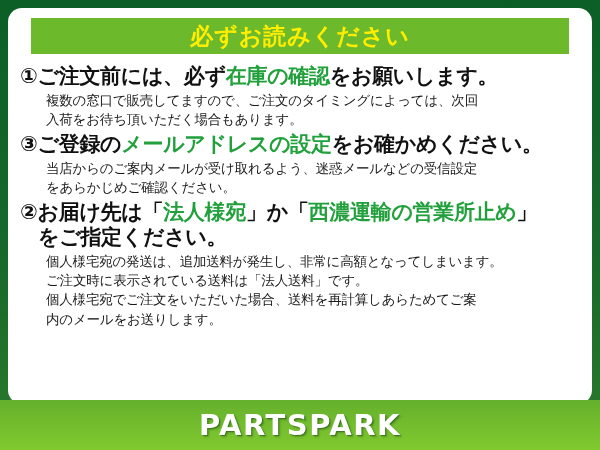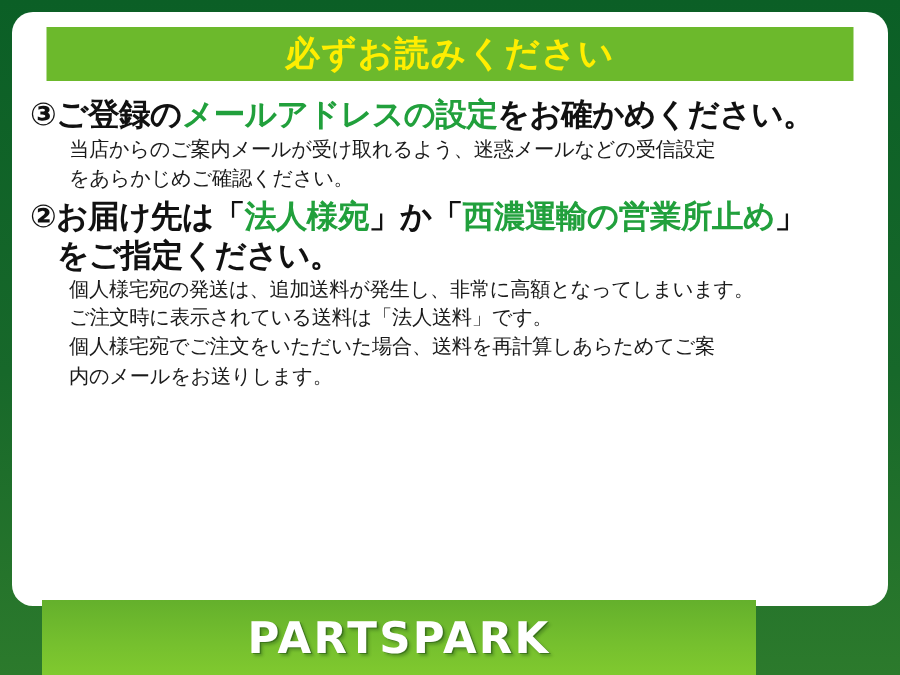--- a/index.html
+++ b/index.html
@@ -90,26 +90,25 @@
     letter-spacing:-0.2px;
     margin-top:1px;
     white-space:nowrap;
   }
   .subtext .l { display:block; }
 
   
   .footer {
     position:absolute;
     left:0; bottom:0;
-    width:476px; height:50px;
+    width:600px; height:50px;
     background:linear-gradient(180deg,#64b02c 0%,#76c02e 60%,#80c92f 100%);
     display:flex;
     align-items:center;
     justify-content:center;
-    margin-left:28px;
   }
   .brand {
     color:#ffffff;
     font-size:29px;
     font-weight:bold;
     letter-spacing:1.5px;
     text-shadow:1px 1px 0 rgba(30,80,20,.45), 2px 2px 2px rgba(20,60,15,.30);
   }
 </style>
 </head>
@@ -118,20 +117,27 @@
 <div class="frame">
 
   <div class="card">
 
     <div class="header-bar">
       <div class="header-title">必ずお読みください</div>
     </div>
 
     <div class="body">
 
+    <div class="section">
+          <div class="heading"><span class="num">①</span><span>ご注文前には、必ず</span><span class="hl">在庫の確認</span><span>をお願いします。</span></div>
+          <div class="subtext">
+            <span class="l">複数の窓口で販売してますので、ご注文のタイミングによっては、次回</span>
+            <span class="l">入荷をお待ち頂いただく場合もあります。</span>
+          </div>
+        </div>
         <div class="section">
           <div class="heading"><span class="num">③</span><span>ご登録の</span><span class="hl">メールアドレスの設定</span><span>をお確かめください。</span></div>
           <div class="subtext">
             <span class="l">当店からのご案内メールが受け取れるよう、迷惑メールなどの受信設定</span>
             <span class="l">をあらかじめご確認ください。</span>
           </div>
         </div>
         <div class="section">
           <div class="heading"><span class="num">②</span><span>お届け先は「</span><span class="hl">法人様宛</span><span>」か「</span><span class="hl">西濃運輸の営業所止め</span><span>」</span></div>
           <div class="heading-line2">をご指定ください。</div>

